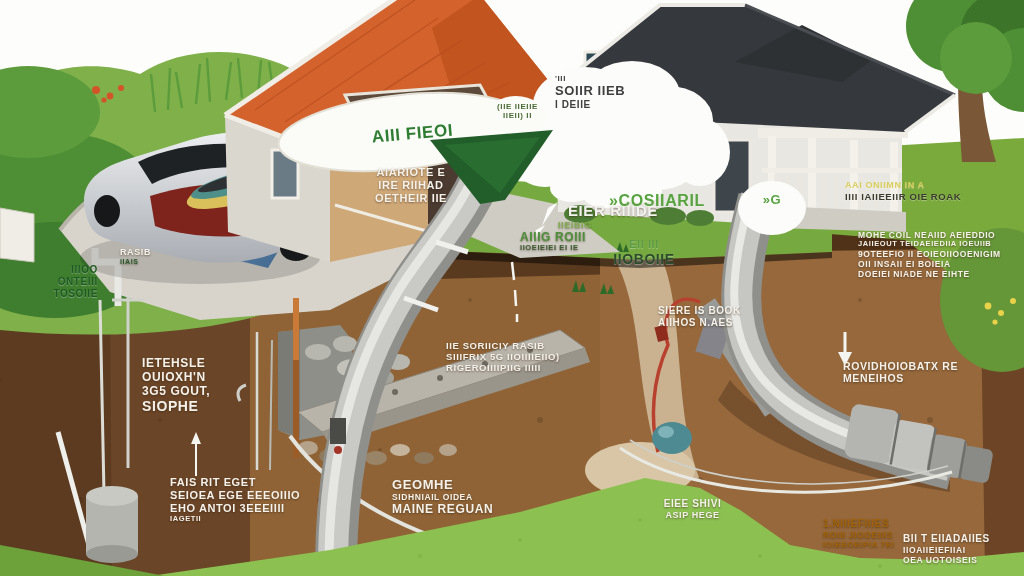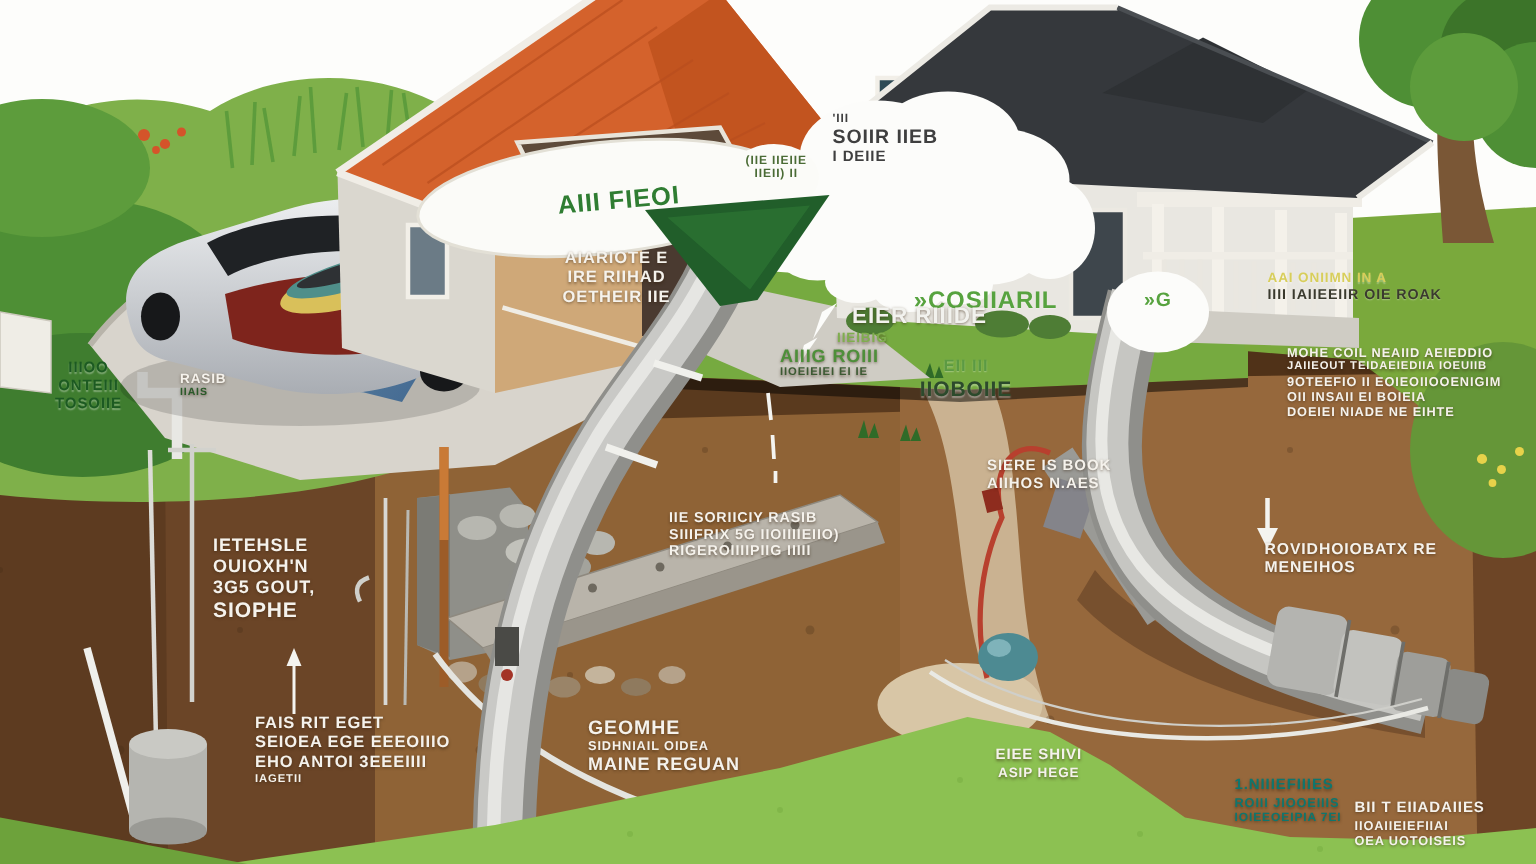--- a/index.html
+++ b/index.html
@@ -362,21 +362,21 @@
       <div class="lbl light" style="left: 520px; top: 202px; width: 100px; text-align: left; color: rgb(242, 242, 238);">
         <div style="font-size: 15px; margin-left: 48px;">EIER RIIIDE</div>
         <div style="font-size: 9px; color: rgb(127, 174, 78); padding-left: 38px;">IIEIBIG</div>
         <div style="font-size: 12px; color: rgb(78, 143, 58);">AIIIG ROIII</div>
         <div style="font-size: 7.5px; color: rgb(60, 90, 51);">IIOEIEIEI EI IE</div>
       </div>
       <div class="lbl dark" style="left: 604px; top: 238px; width: 80px; text-align: center; color: rgb(92, 154, 67);">
         <div style="font-size: 11px;">EII III</div>
         <div style="font-size: 14px; color: rgb(44, 74, 44);">IIOBOIIE</div>
       </div>
-      <div class="lbl dark" style="left: 20px; top: 240px; width: 78px; text-align: center; color: rgb(28, 90, 34);">
+      <div class="lbl dark" style="left: 20px; top: 264px; width: 78px; text-align: right; color: rgb(28, 90, 34);">
         <div style="font-size: 10px;">IIIOO</div>
         <div style="font-size: 10px;">ONTEIII</div>
         <div style="font-size: 10px;">TOSOIIE</div>
       </div>
       <div class="lbl light" style="left: 120px; top: 247px; width: 58px; text-align: left; color: rgb(245, 242, 236);">
         <div style="font-size: 9px;">RASIB</div>
         <div style="font-size: 7px; color: rgb(42, 90, 42);">IIAIS</div>
       </div>
       <div class="lbl light" style="left: 142px; top: 356px; width: 112px; text-align: left; color: rgb(245, 242, 236);">
         <div style="font-size: 12px;">IETEHSLE</div>
@@ -416,21 +416,21 @@
         <div style="font-size: 10.5px;">MENEIHOS</div>
       </div>
       <div class="lbl dark" style="left: 845px; top: 180px; width: 180px; text-align: left; color: rgb(216, 206, 90);">
         <div style="font-size: 9px;">AAI ONIIMN IN A</div>
         <div style="font-size: 9.5px; color: rgb(58, 58, 46);">IIII IAIIEEIIR OIE ROAK</div>
       </div>
       <div class="lbl light" style="left: 645px; top: 498px; width: 95px; text-align: center; color: rgb(245, 242, 236);">
         <div style="font-size: 10px;">EIEE SHIVI</div>
         <div style="font-size: 9px;">ASIP HEGE</div>
       </div>
-      <div class="lbl light" style="left: 823px; top: 518px; width: 135px; text-align: left; color: #0f766e;">
+      <div class="lbl light" style="left: 823px; top: 518px; width: 135px; text-align: left; color: #a16207;">
         <div style="font-size: 10px;">1.NIIIEFIIIES</div>
         <div style="font-size: 8.5px;">ROIII JIOOEIIIS</div>
         <div style="font-size: 8px;">IOIEEOEIPIA 7EI</div>
       </div>
       <div class="lbl light" style="left: 903px; top: 533px; width: 130px; text-align: left; color: rgb(245, 242, 236);">
         <div style="font-size: 10px;">BII T EIIADAIIES</div>
         <div style="font-size: 8.5px;">IIOAIIEIEFIIAI</div>
         <div style="font-size: 8.5px;">OEA UOTOISEIS</div>
       </div>
     </div>

